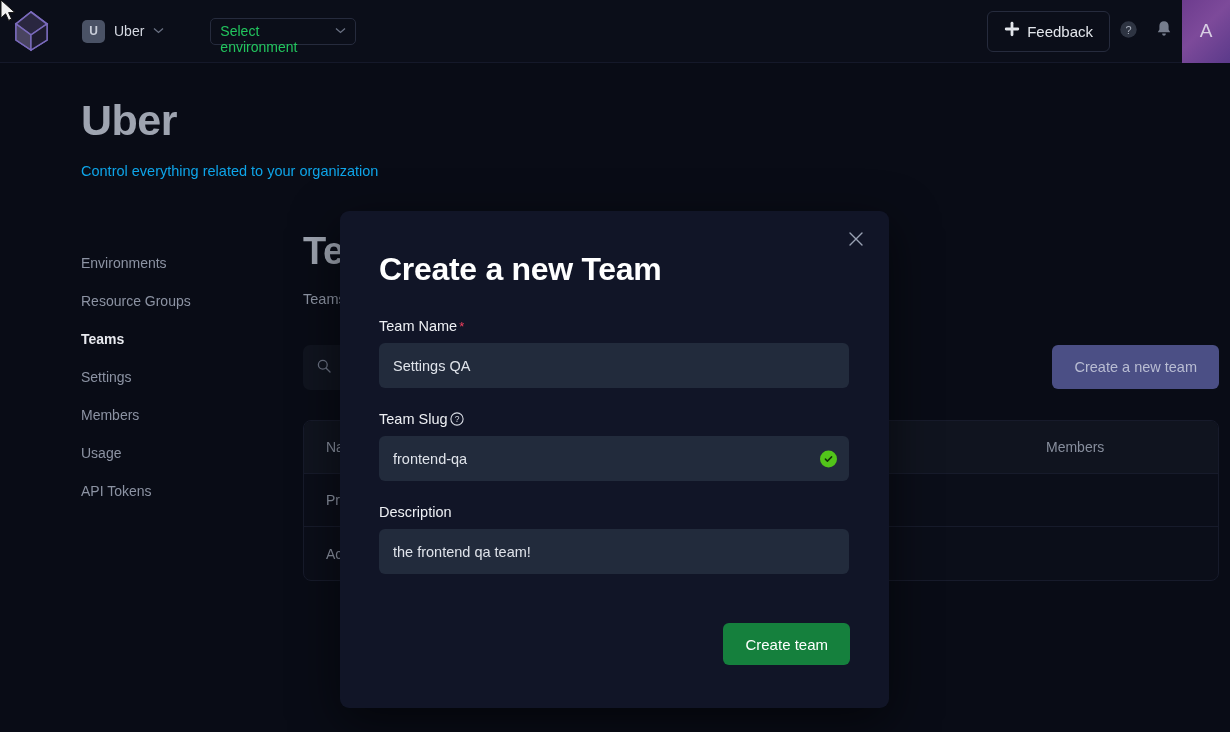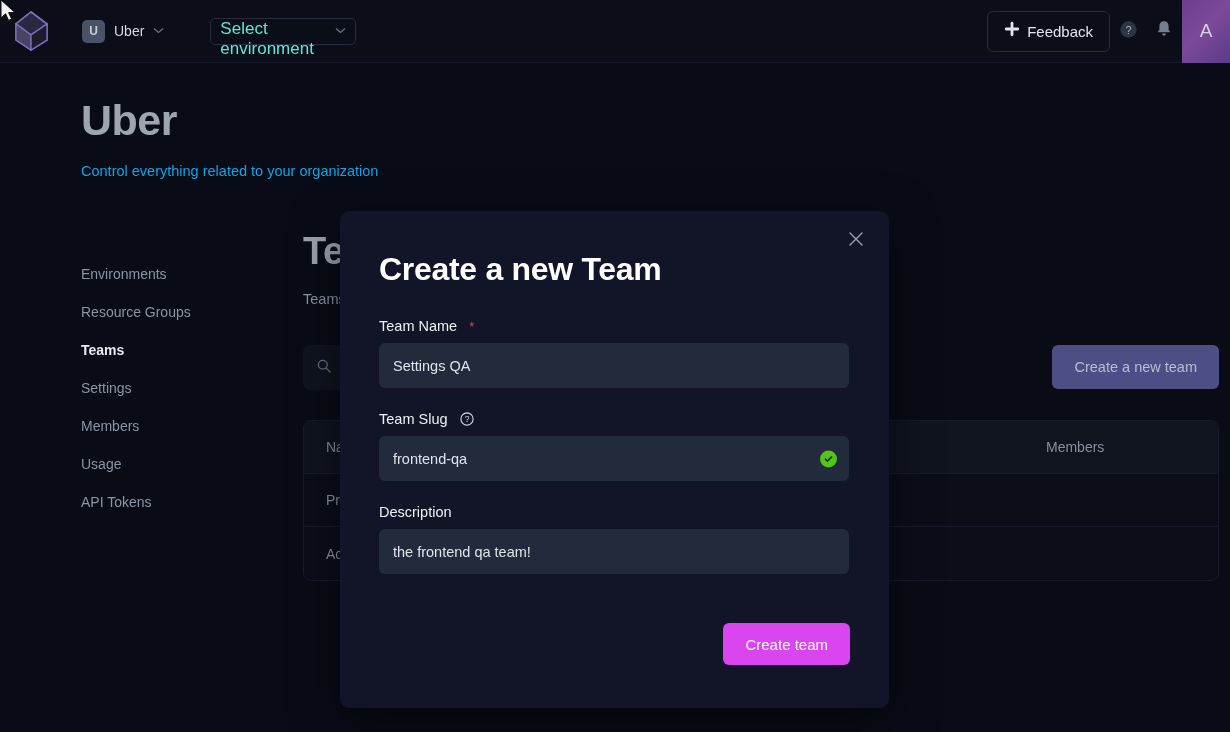--- a/index.html
+++ b/index.html
@@ -35,21 +35,21 @@
   .chev { color: #6a7183; font-size: 10px; line-height: 1; }
 
   .env-select {
     margin-left: 46px;
     height: 27px; width: 146px;
     border: 1px solid #262b3d; border-radius: 5px;
     display: flex; align-items: center; justify-content: space-between;
     padding: 0 9px;
     background: transparent;
   }
-  .env-select .label { color: #5eead4; font-size: 17px; margin-top: 15px; }
+  .env-select .label { color: #22c55e; font-size: 14px; margin-top: 15px; }
 
   .topbar-right {
     margin-left: auto; display: flex; align-items: center; height: 100%;
   }
   .feedback-btn {
     height: 41px; padding: 0 16px;
     border: 1px solid #262b3d; border-radius: 6px;
     display: flex; align-items: center; gap: 7px;
     background: transparent;
   }
@@ -70,21 +70,21 @@
     position: absolute; left: 81px; top: 96px;
     font-size: 43px; font-weight: 700; color: #9ea4b0;
     letter-spacing: -0.5px;
   }
   .page-sub {
     position: absolute; left: 81px; top: 163px;
     font-size: 14.5px; color: #0ea5e9;
   }
 
   
-  .sidebar { position: absolute; left: 81px; top: 255px; width: 200px; }
+  .sidebar { position: absolute; left: 81px; top: 244px; width: 200px; }
   .side-item {
     font-size: 14px; color: #8c93a3;
     height: 38px; display: flex; align-items: center;
   }
   .side-item.active { color: #e8eaef; font-weight: 700; }
 
   
   .content { position: absolute; left: 303px; top: 230px; width: 916px; }
   .content-title {
     font-size: 38px; font-weight: 700; color: #9ea4b0; letter-spacing: -0.5px;
@@ -142,21 +142,21 @@
   }
   .modal-title {
     position: absolute; left: 39px; top: 40px;
     font-size: 32px; font-weight: 700; color: #ffffff;
     letter-spacing: -0.3px;
   }
   .form { position: absolute; left: 39px; top: 107px; width: 470px; }
   .field { margin-bottom: 23px; }
   .field-label {
     font-size: 14.5px; color: #eef0f4; font-weight: 400;
-    display: flex; align-items: center; gap: 12px;
+    display: flex; align-items: center; gap: 2px;
     margin-bottom: 9px;
   }
   .req { color: #ef3e5c; font-size: 13px; line-height: 1; }
   .help-icon { display: inline-flex; }
   .input {
     position: relative;
     width: 470px; height: 45px;
     background: #222b3c; border-radius: 6px;
     display: flex; align-items: center; padding: 0 14px;
   }
@@ -165,21 +165,21 @@
     position: absolute; right: 12px; top: 50%; transform: translateY(-50%);
     width: 17px; height: 17px; border-radius: 50%;
     background: #52c41a;
     display: flex; align-items: center; justify-content: center;
   }
   .modal-actions {
     position: absolute; right: 39px; top: 412px;
   }
   .create-btn {
     height: 42px; padding: 0 22px;
-    background: #d946ef; border-radius: 6px;
+    background: #15803d; border-radius: 6px;
     display: flex; align-items: center; justify-content: center;
     color: #ffffff; font-size: 15px;
   }
 
   
   .cursor { position: absolute; left: 0px; top: 0px; }
 </style>
 </head>
 <body>
 

